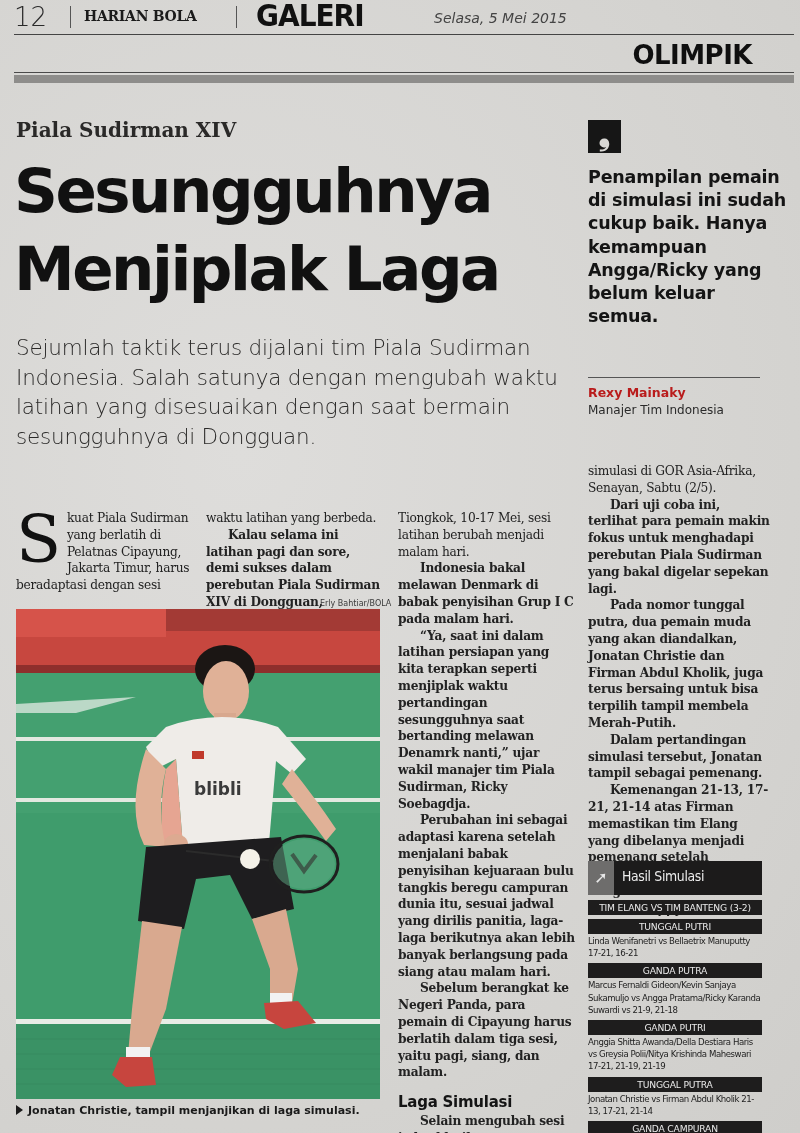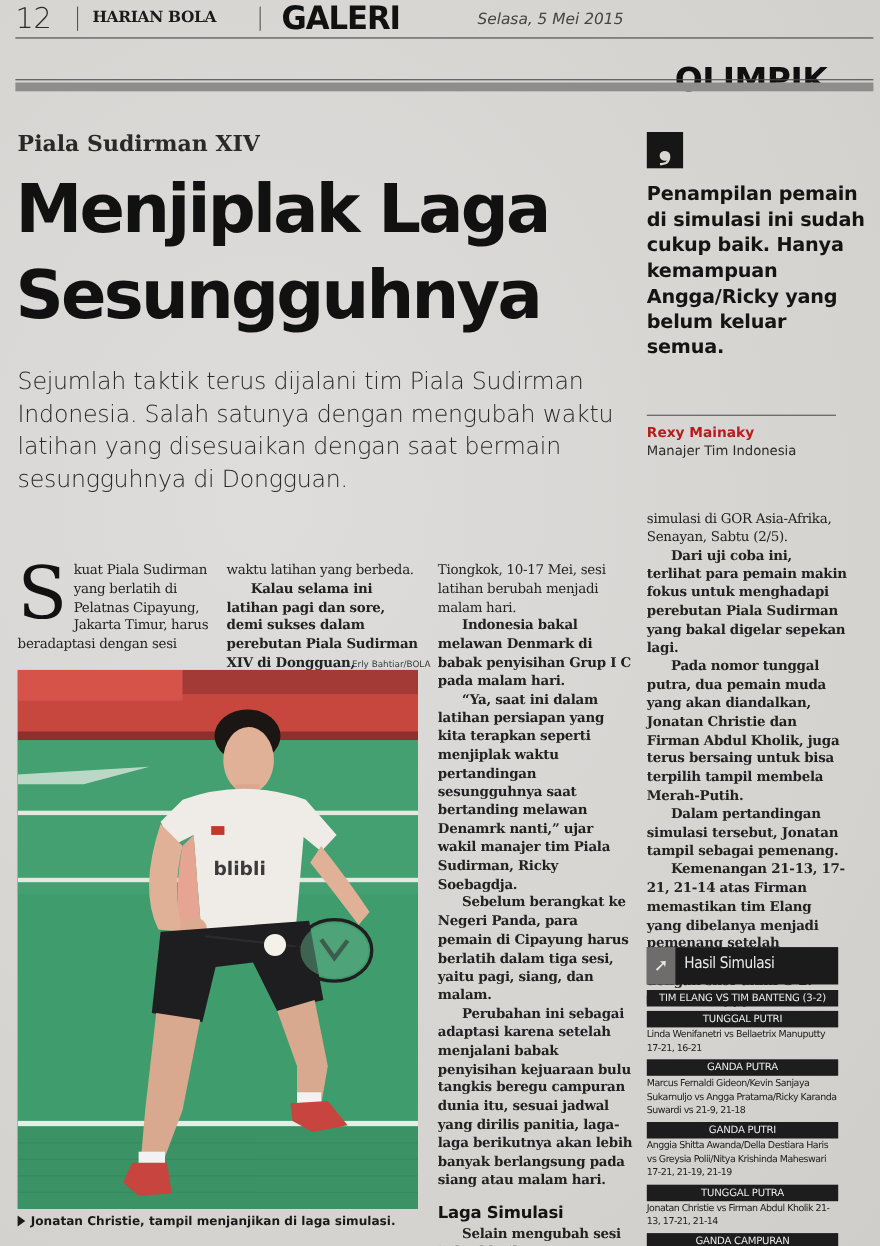--- a/index.html
+++ b/index.html
@@ -15,21 +15,21 @@
 
   
   .masthead { position: absolute; left: 0; top: 0; width: 764px; height: 36px; }
   .page-no { position: absolute; left: 14px; top: 2px; font-family: "DejaVu Sans", sans-serif; font-size: 26px; color: #2a2a2a; font-weight: 300; }
   .vbar { position: absolute; top: 6px; width: 1px; height: 22px; background: #555; }
   .paper-name { position: absolute; left: 84px; top: 8px; font-family: "DejaVu Serif", serif; font-weight: bold; font-size: 14px; letter-spacing: -0.3px; color: #1b1b1b; }
   .section-name { position: absolute; left: 256px; top: 0px; font-family: "DejaVu Sans", sans-serif; font-weight: bold; font-size: 28px; letter-spacing: -1px; color: #111; transform: scaleY(1.05); }
   .handwritten-date { position: absolute; left: 434px; top: 10px; font-family: "DejaVu Sans", sans-serif; font-size: 14px; color: #444; font-style: italic; font-weight: 300; }
   .top-rule { position: absolute; left: 14px; top: 34px; width: 780px; height: 1px; background: #444; }
 
-  .rubric { position: absolute; right: 48px; top: 56px; font-family: "DejaVu Sans", sans-serif; font-weight: bold; font-size: 30px; letter-spacing: -0.5px; color: #0f0f0f; }
+  .rubric { position: absolute; right: 48px; top: 40px; font-family: "DejaVu Sans", sans-serif; font-weight: bold; font-size: 26px; letter-spacing: -0.5px; color: #0f0f0f; }
   .rule-thin { position: absolute; left: 14px; top: 72px; width: 780px; height: 1px; background: #4a4a4a; }
   .rule-thick { position: absolute; left: 14px; top: 75px; width: 780px; height: 8px; background: #8e8d8b; }
 
   
   .kicker { position: absolute; left: 16px; top: 118px; font-family: "DejaVu Serif", serif; font-weight: bold; font-size: 20px; color: #2a2928; }
   .headline { position: absolute; left: 14px; top: 152px; width: 570px; font-family: "DejaVu Sans", sans-serif; font-weight: bold; font-size: 61px; line-height: 78px; letter-spacing: -2.5px; color: #111; }
   .lead { position: absolute; left: 16px; top: 333px; width: 560px; font-family: "DejaVu Sans", sans-serif; font-weight: 300; font-size: 21.5px; line-height: 29.5px; color: #2b2a29; letter-spacing: -0.2px; }
 
   
   .quote-icon { position: absolute; left: 588px; top: 120px; width: 33px; height: 33px; background: #161616; color: #d9d8d5; font-family: "DejaVu Sans", sans-serif; font-weight: bold; font-size: 30px; line-height: 30px; text-align: center; }
@@ -81,22 +81,22 @@
     <span class="handwritten-date">Selasa, 5 Mei 2015</span>
     <div class="top-rule"></div>
   </div>
 
   <div class="rubric">OLIMPIK</div>
   <div class="rule-thin"></div>
   <div class="rule-thick"></div>
 
   <div class="kicker">Piala Sudirman XIV</div>
   <div class="headline">
+    <div>Sesungguhnya</div>
     <div>Menjiplak Laga</div>
-    <div>Sesungguhnya</div>
   </div>
   <div class="lead">Sejumlah taktik terus dijalani tim Piala Sudirman Indonesia. Salah satunya dengan mengubah waktu latihan yang disesuaikan dengan saat bermain sesungguhnya di Dongguan.</div>
 
   <div class="quote-icon">❟</div>
   <div class="quote-text">Penampilan pemain di simulasi ini sudah cukup baik. Hanya kemampuan Angga/Ricky yang belum keluar semua.</div>
   <div class="quote-rule"></div>
   <div class="quote-name">Rexy Mainaky</div>
   <div class="quote-role">Manajer Tim Indonesia</div>
 
   <div class="col col1">
@@ -164,22 +164,22 @@
     </svg>
   </div>
   <div class="caption">
     <span class="tri"></span><span>Jonatan Christie, tampil menjanjikan di laga simulasi.</span>
   </div>
 
   <div class="col col3">
     <p>Tiongkok, 10-17 Mei, sesi latihan berubah menjadi malam hari.</p>
     <p class="indent">Indonesia bakal melawan Denmark di babak penyisihan Grup I C pada malam hari.</p>
     <p class="indent">“Ya, saat ini dalam latihan persiapan yang kita terapkan seperti menjiplak waktu pertandingan sesungguhnya saat bertanding melawan Denamrk nanti,” ujar wakil manajer tim Piala Sudirman, Ricky Soebagdja.</p>
+    <p class="indent">Perubahan ini sebagai adaptasi karena setelah menjalani babak penyisihan kejuaraan bulu tangkis beregu campuran dunia itu, sesuai jadwal yang dirilis panitia, laga-laga berikutnya akan lebih banyak berlangsung pada siang atau malam hari.</p>
     <p class="indent">Sebelum berangkat ke Negeri Panda, para pemain di Cipayung harus berlatih dalam tiga sesi, yaitu pagi, siang, dan malam.</p>
-    <p class="indent">Perubahan ini sebagai adaptasi karena setelah menjalani babak penyisihan kejuaraan bulu tangkis beregu campuran dunia itu, sesuai jadwal yang dirilis panitia, laga-laga berikutnya akan lebih banyak berlangsung pada siang atau malam hari.</p>
     <div class="subhead">Laga Simulasi</div>
     <p class="indent">Selain mengubah sesi jadwal latihan, para pemain juga sudah mulai dikenalkan dengan atmosfer pertanding-an sesungguhnya.</p>
     <p class="indent">Mereka menggelar coba</p>
   </div>
 
   <div class="col col4">
     <p>simulasi di GOR Asia-Afrika, Senayan, Sabtu (2/5).</p>
     <p class="indent">Dari uji coba ini, terlihat para pemain makin fokus untuk menghadapi perebutan Piala Sudirman yang bakal digelar sepekan lagi.</p>
     <p class="indent">Pada nomor tunggal putra, dua pemain muda yang akan diandalkan, Jonatan Christie dan Firman Abdul Kholik, juga terus bersaing untuk bisa terpilih tampil membela Merah-Putih.</p>
     <p class="indent">Dalam pertandingan simulasi tersebut, Jonatan tampil sebagai pemenang.</p>

